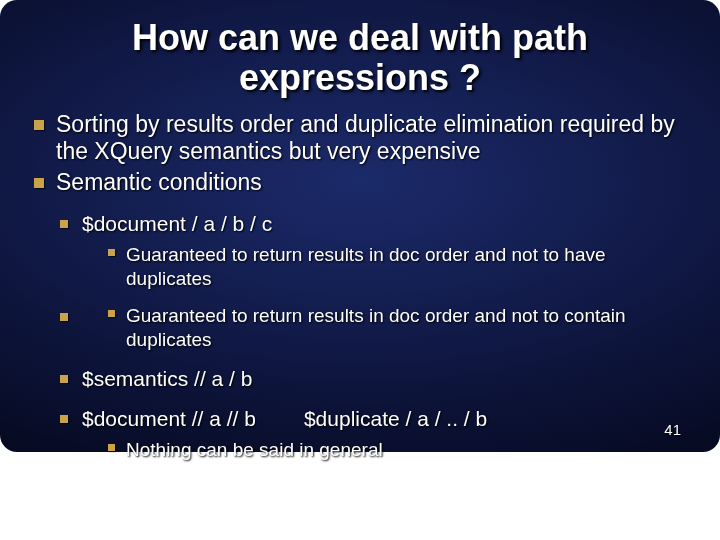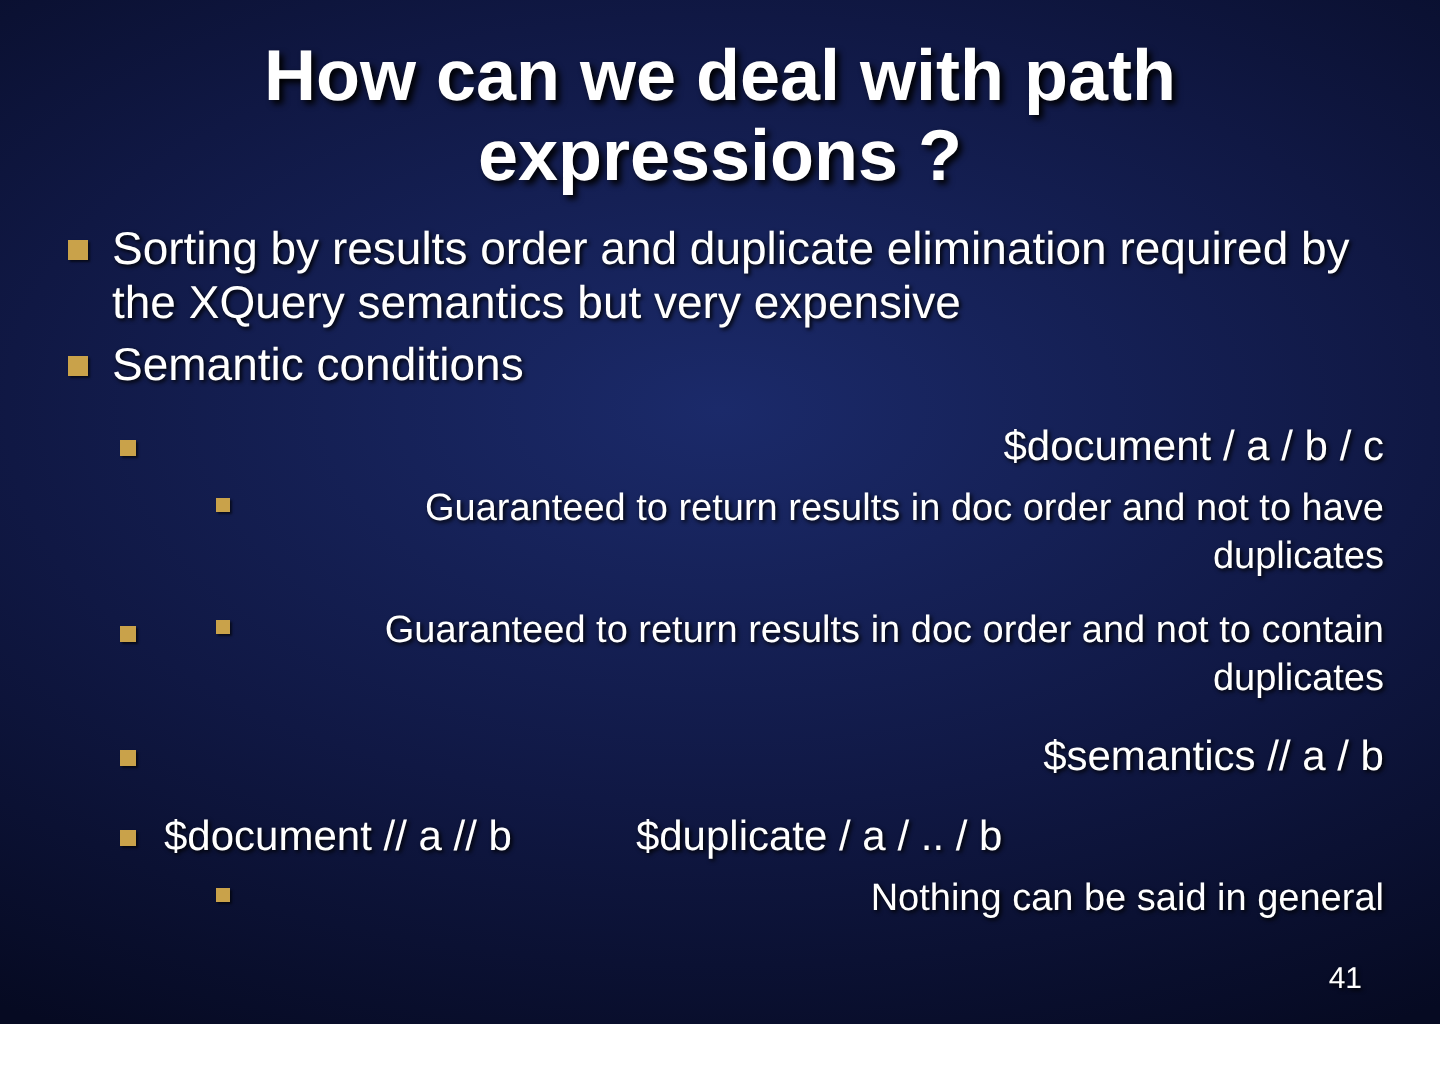--- a/index.html
+++ b/index.html
@@ -5,26 +5,27 @@
   html, body {
     margin: 0;
     padding: 0;
     width: 720px;
     height: 540px;
     overflow: hidden;
     font-family: Arial, Helvetica, sans-serif;
   }
   .slide {
     width: 720px;
-    height: 512px;
+    height: 452px;
     background: radial-gradient(ellipse 90% 70% at 50% 40%, #1b2a6a 0%, #101844 55%, #060a22 100%);
     color: #ffffff;
     position: relative;
     box-sizing: border-box;
     padding: 18px 28px 14px 28px;
+    border-radius: 17px;
   }
   .title {
     text-align: center;
     font-size: 36px;
     font-weight: bold;
     color: #ffffff;
     line-height: 1.1;
     margin: 0 0 14px 0;
     text-shadow: 2px 2px 3px #000;
   }
@@ -78,26 +79,26 @@
     content: "";
     position: absolute;
     left: 4px;
     top: 6px;
     width: 7px;
     height: 7px;
     background: #c9a24a;
     box-shadow: 1px 1px 1px rgba(0,0,0,0.6);
   }
 
-  .level2-wrap { margin-left: 28px; margin-top: 6px; text-align: right; }
+  .level2-wrap { margin-left: 28px; margin-top: 6px; }
   .level3-wrap { margin-left: 22px; }
 
   .split {
     display: flex;
-    gap: 62px;
+    gap: 48px;
   }
   .split > span { white-space: nowrap; }
 
   .pagenum {
     position: absolute;
     bottom: 14px;
     right: 39px;
     font-size: 15px;
     color: #ffffff;
     text-shadow: 1px 1px 2px #000;

